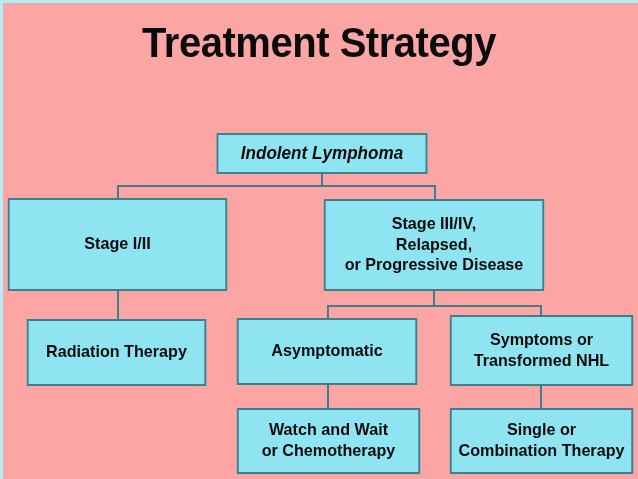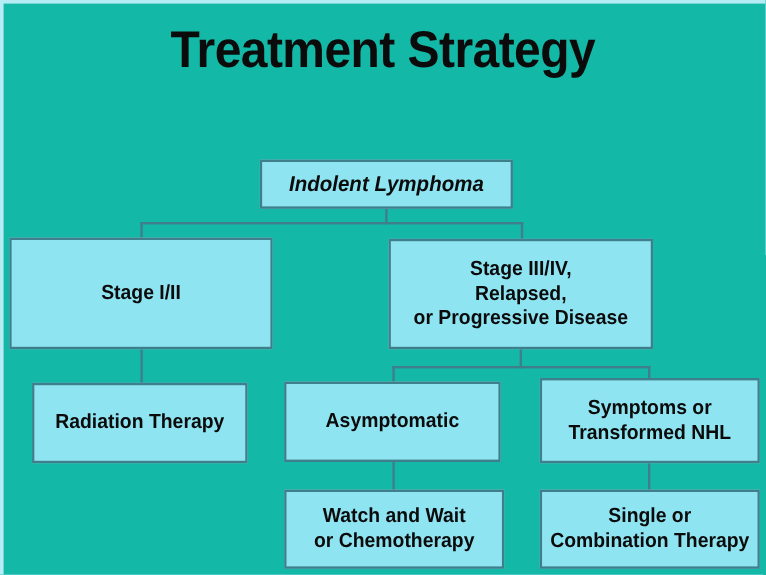--- a/index.html
+++ b/index.html
@@ -5,21 +5,21 @@
 <style>
   html, body {
     margin: 0;
     padding: 0;
     background: #9ee5f0;
   }
   #slide {
     position: relative;
     width: 638px;
     height: 479px;
-    background: #14b8a6;
+    background: #fca5a5;
     overflow: hidden;
     font-family: "Liberation Sans", "DejaVu Sans", sans-serif;
     -webkit-font-smoothing: none;
   }
   
   #slide::before {
     content: "";
     position: absolute;
     left: 0; top: 0;
     width: 638px; height: 3px;

